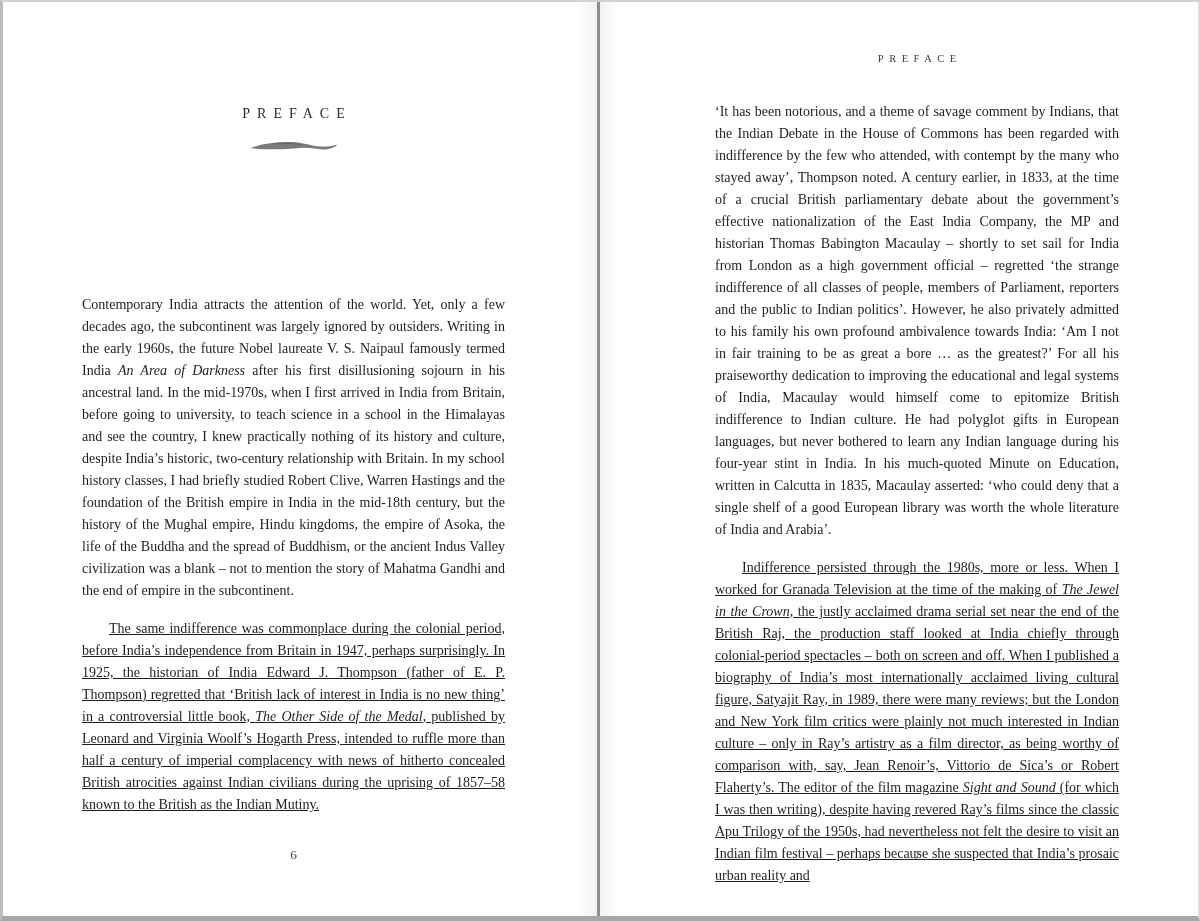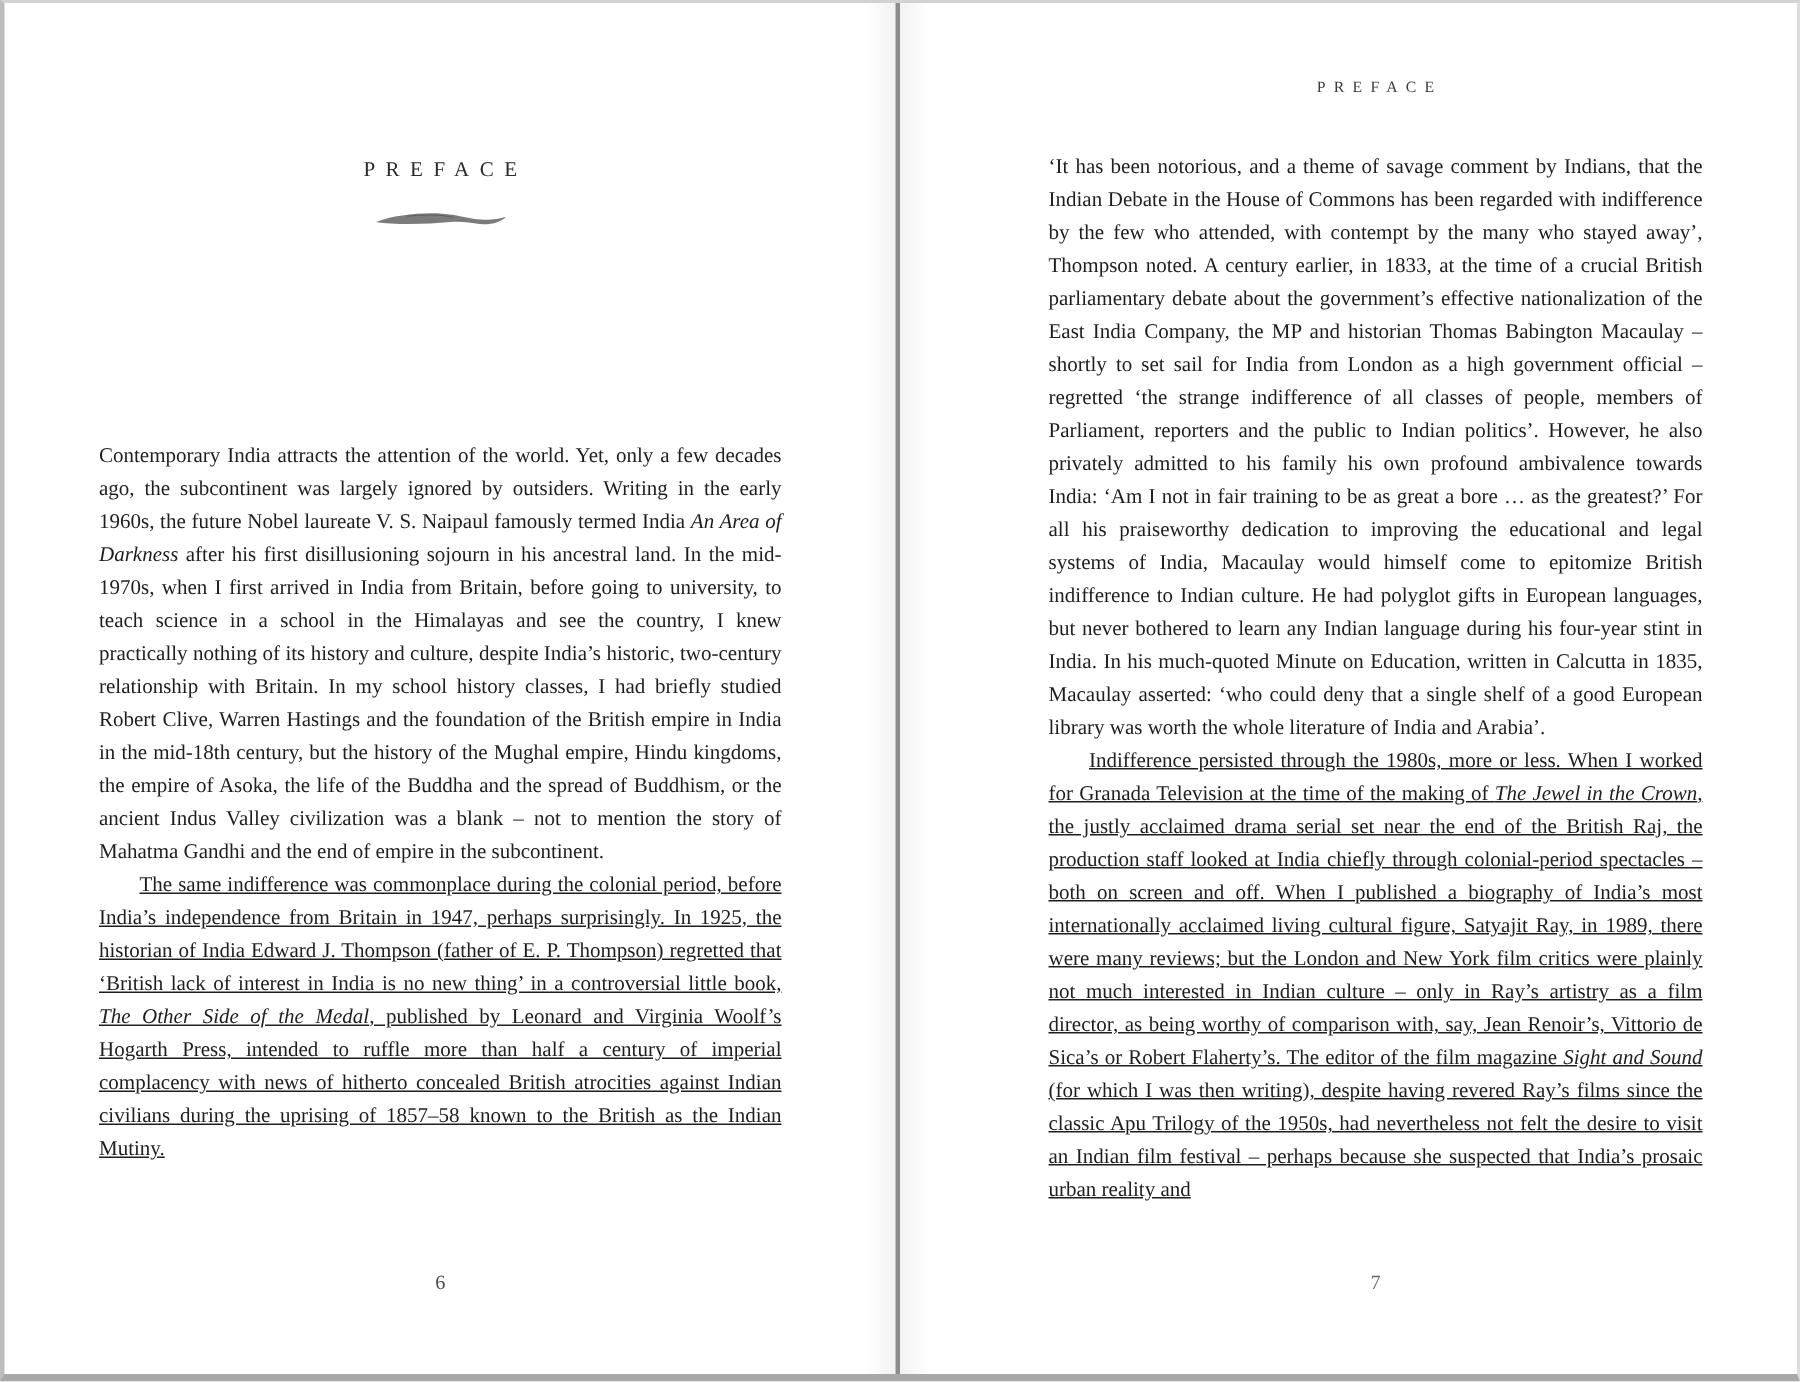--- a/index.html
+++ b/index.html
@@ -49,21 +49,21 @@
     letter-spacing:5.5px; text-indent:5.5px;
     text-align:center; color:#3d3d3d;
     line-height:13px;
   }
   .body-text {
     text-align:justify;
     font-size:14px; line-height:22px;
   }
   .page.left  .body-text { margin-top:139px; }
   .page.right .body-text { margin-top:36px; }
-  .body-text p { margin:0; }
+  .body-text p { margin:16px; }
   .body-text p.indent { text-indent:27px;text-decoration:underline; }
   .body-text em { font-style:italic; }
 
   .folio {
     position:absolute; top:845px; left:0; width:100%;
     text-align:center; font-size:13.5px; color:#4a4a4a;
   }
   .page.right .folio { color:#6b6b6b; }
 </style>
 </head>

